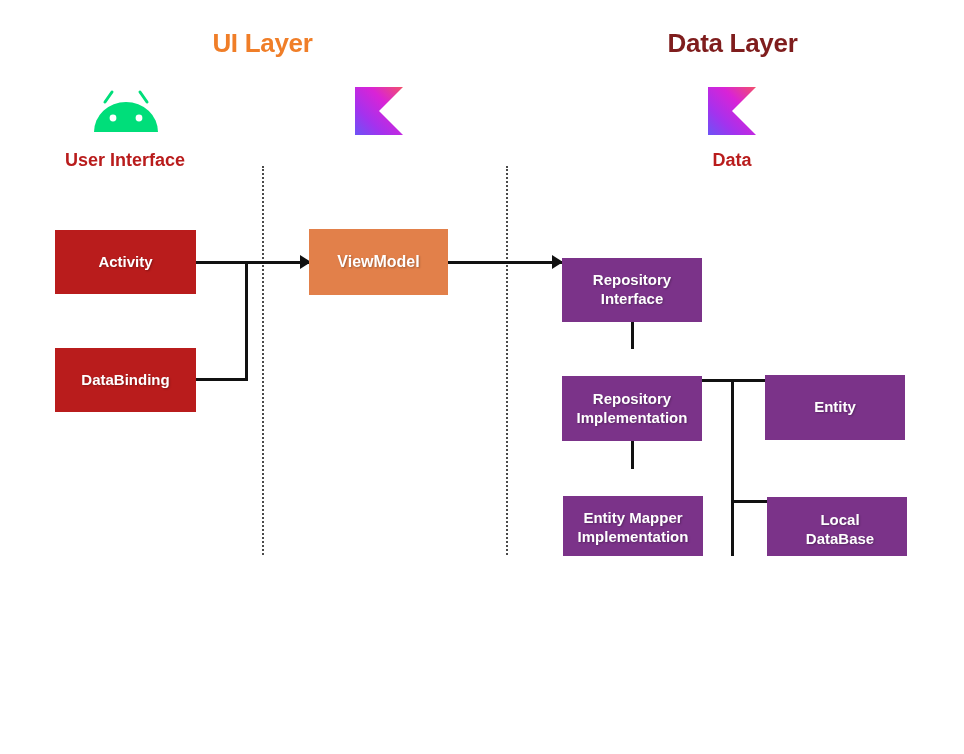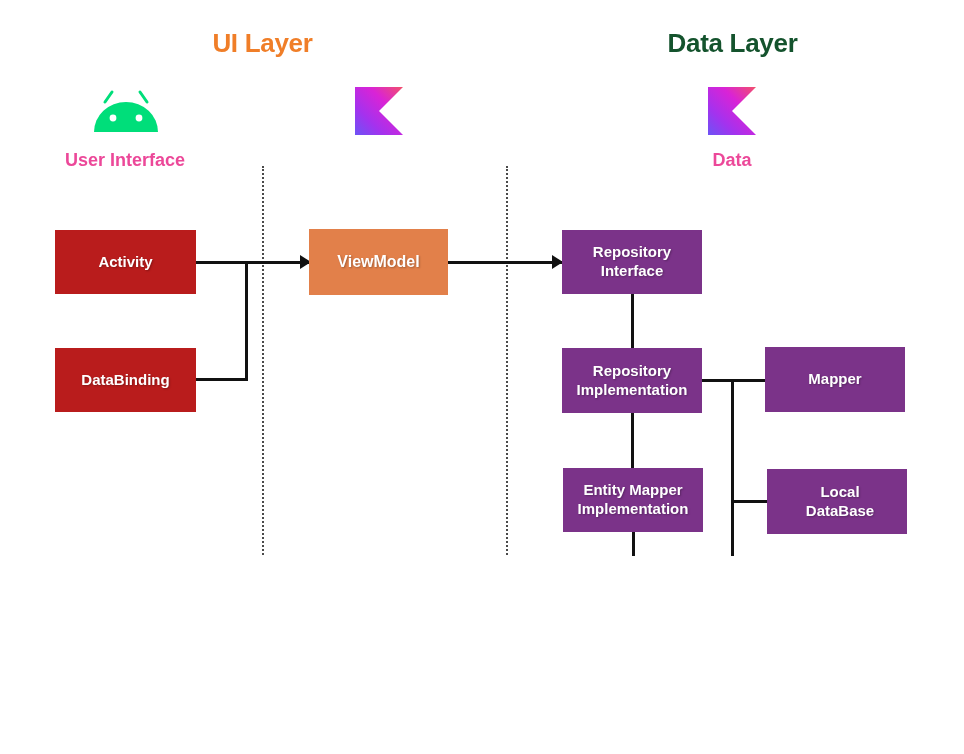--- a/index.html
+++ b/index.html
@@ -22,28 +22,28 @@
   
   .layer-title {
     position: absolute;
     font-size: 26px;
     font-weight: bold;
     letter-spacing: -0.3px;
     white-space: nowrap;
     text-align: center;
   }
   #ui-layer-title  { left: 160px; top: 28px; width: 205px; color: #F07E28; }
-  #data-layer-title{ left: 630px; top: 28px; width: 205px; color: #14532d; }
+  #data-layer-title{ left: 630px; top: 28px; width: 205px; color: #7f1d1d; }
 
   
   .col-caption {
     position: absolute;
     font-size: 18px;
     font-weight: bold;
-    color: #ec4899;
+    color: #b91c1c;
     text-align: center;
     white-space: nowrap;
   }
   #caption-user-interface { left: 25px;  top: 150px; width: 200px; }
   #caption-presentation   { left: 278px; top: 150px; width: 200px; }
   #caption-data           { left: 632px; top: 150px; width: 200px; }
 
   
   .logo-wrap { position: absolute; }
   #android-logo { left: 92px;  top: 88px; width: 68px; height: 48px; }
@@ -69,21 +69,21 @@
     color: #ffffff;
     font-size: 15px;
     font-weight: bold;
     line-height: 1.25;
     box-sizing: border-box;
     padding: 2px 6px;
     text-shadow: 1px 1px 2px rgba(0,0,0,0.28);
   }
   .node.green  { background: #b91c1c; }
   .node.orange { background: #E2804A; }
-  .node.purple { background: #7B3389; }
+  .node.purple { background: #7B3389; margin-top: 28px; }
 
   #node-activity      { left: 55px;  top: 230px; width: 141px; height: 64px; }
   #node-databinding   { left: 55px;  top: 348px; width: 141px; height: 64px; }
   #node-viewmodel     { left: 309px; top: 229px; width: 139px; height: 66px; font-size: 16px; }
   #node-repo-interface{ left: 562px; top: 230px; width: 140px; height: 64px; }
   #node-repo-impl     { left: 562px; top: 348px; width: 140px; height: 65px; }
   #node-entity-mapper { left: 563px; top: 468px; width: 140px; height: 64px; }
   #node-model         { left: 562px; top: 586px; width: 140px; height: 64px; }
   #node-network       { left: 765px; top: 347px; width: 140px; height: 65px; }
   #node-local-db      { left: 767px; top: 469px; width: 140px; height: 65px; padding-left: 12px; }
@@ -219,21 +219,21 @@
 
   <div class="node purple" id="node-entity-mapper">
     <div>
       <div>Entity Mapper</div>
       <div>Implementation</div>
     </div>
   </div>
 
   <div class="node purple" id="node-model">Model</div>
 
-  <div class="node purple" id="node-network">Mapper</div>
+  <div class="node purple" id="node-network">Entity</div>
 
   <div class="node purple" id="node-local-db">
     <div>
       <div>Local</div>
       <div>DataBase</div>
     </div>
   </div>
 
 </div>
 

